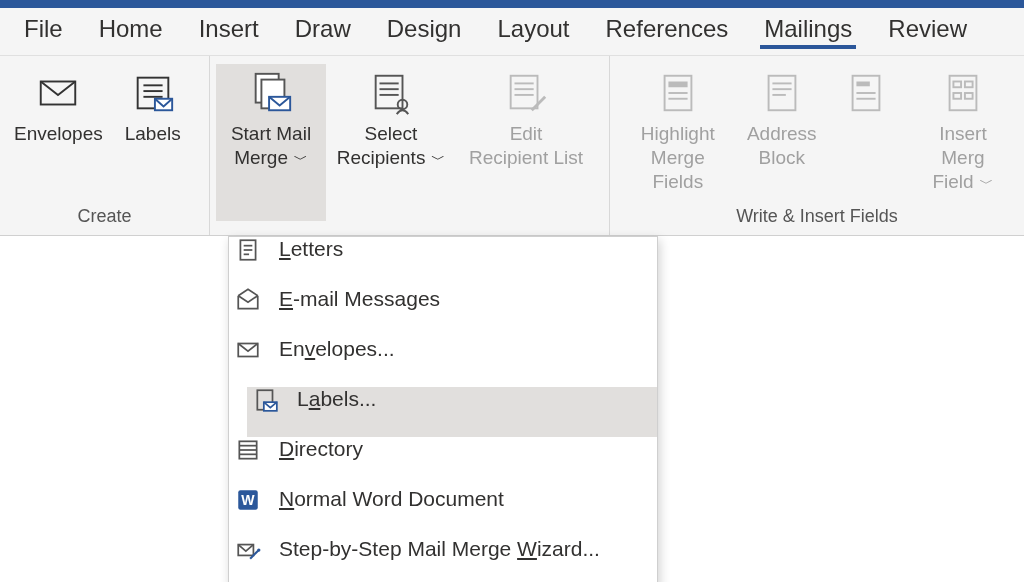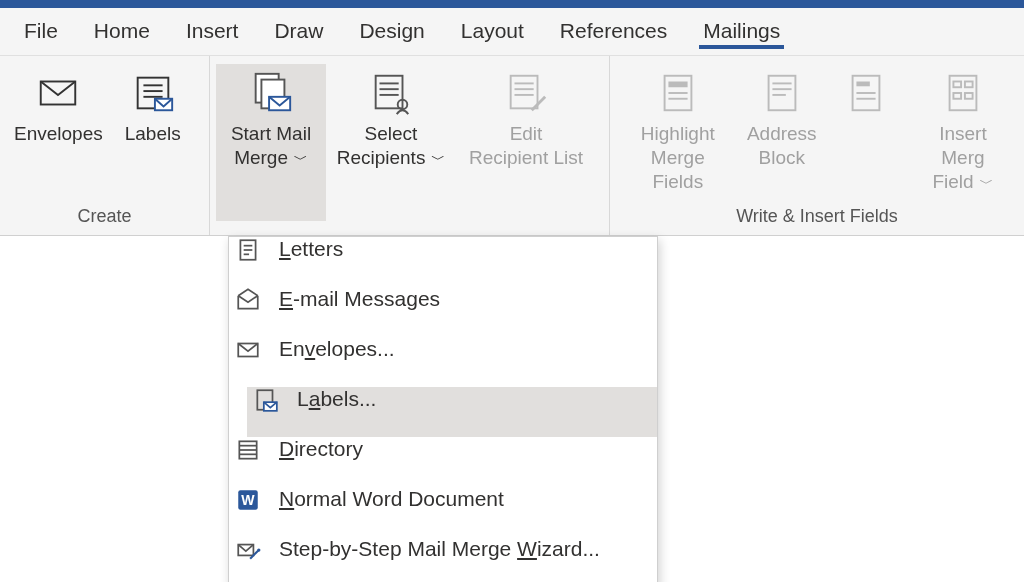--- a/index.html
+++ b/index.html
@@ -1,19 +1,19 @@
 <!DOCTYPE html>
 <html><head>
 <meta charset="utf-8">
 <style>
   * { box-sizing: border-box; margin: 0; padding: 0; font-family: "Segoe UI", Arial, sans-serif; }
   html, body { width: 1024px; height: 582px; overflow: hidden; background: #fff; }
   .title-bar { height: 8px; background: #2b579a; }
   .tabs { height: 48px; background: #f5f5f5; border-bottom: 1px solid #e0e0e0; display: flex; align-items: flex-end; padding: 0 6px; }
-  .tab { padding: 10px 18px 12px 18px; font-size: 21px; color: #323130; cursor: pointer; }
+  .tab { padding: 10px 18px 12px 18px; font-size: 24px; color: #323130; cursor: pointer; }
   .tab.active { position: relative; }
   .tab.active::after { content:""; position:absolute; left:14px; right:14px; bottom:6px; height:4px; background:#2b579a; }
   .ribbon { height: 180px; background: #f5f5f5; border-bottom: 1px solid #d0d0d0; display:flex; }
   .group { display:flex; flex-direction:column; border-right: 1px solid #d8d8d8; padding: 8px 6px 0 6px; position:relative; }
   .group-icons { display:flex; flex:1; }
   .group-label { text-align:center; font-size:18px; color:#555; padding:6px 0 8px 0; }
   .btn { display:flex; flex-direction:column; align-items:center; justify-content:flex-start; padding:6px 8px 0 8px; text-align:center; font-size:19px; line-height:1.25; color:#323130; cursor:pointer; min-width:84px; }
   .btn.disabled { color:#a0a0a0; }
   .btn.pressed { background:#e1dfdd; }
   .btn svg { width:46px; height:46px; margin-bottom:6px; }
@@ -34,20 +34,21 @@
 
 <div class="tabs">
   <div class="tab">File</div>
   <div class="tab">Home</div>
   <div class="tab">Insert</div>
   <div class="tab">Draw</div>
   <div class="tab">Design</div>
   <div class="tab">Layout</div>
   <div class="tab">References</div>
   <div class="tab active">Mailings</div>
+  <div class="tab">Review</div>
 </div>
 
 <div class="ribbon">
 
   <div class="group" style="width:210px">
     <div class="group-icons">
       <div class="btn">
         <svg viewBox="0 0 48 48">
             <rect x="6" y="12" width="36" height="24" fill="none" stroke="#333" stroke-width="2"></rect>
             <polyline points="6,12 24,26 42,12" fill="none" stroke="#333" stroke-width="2"></polyline>

